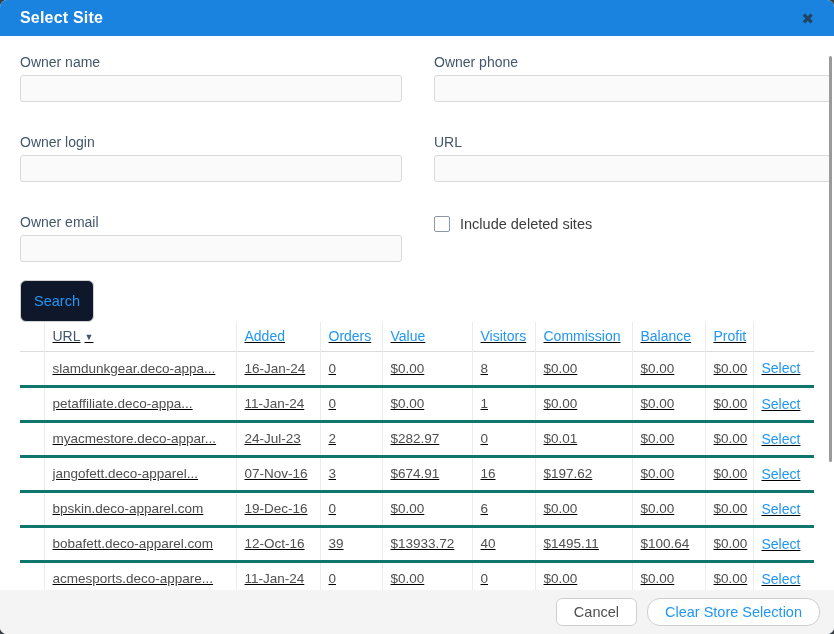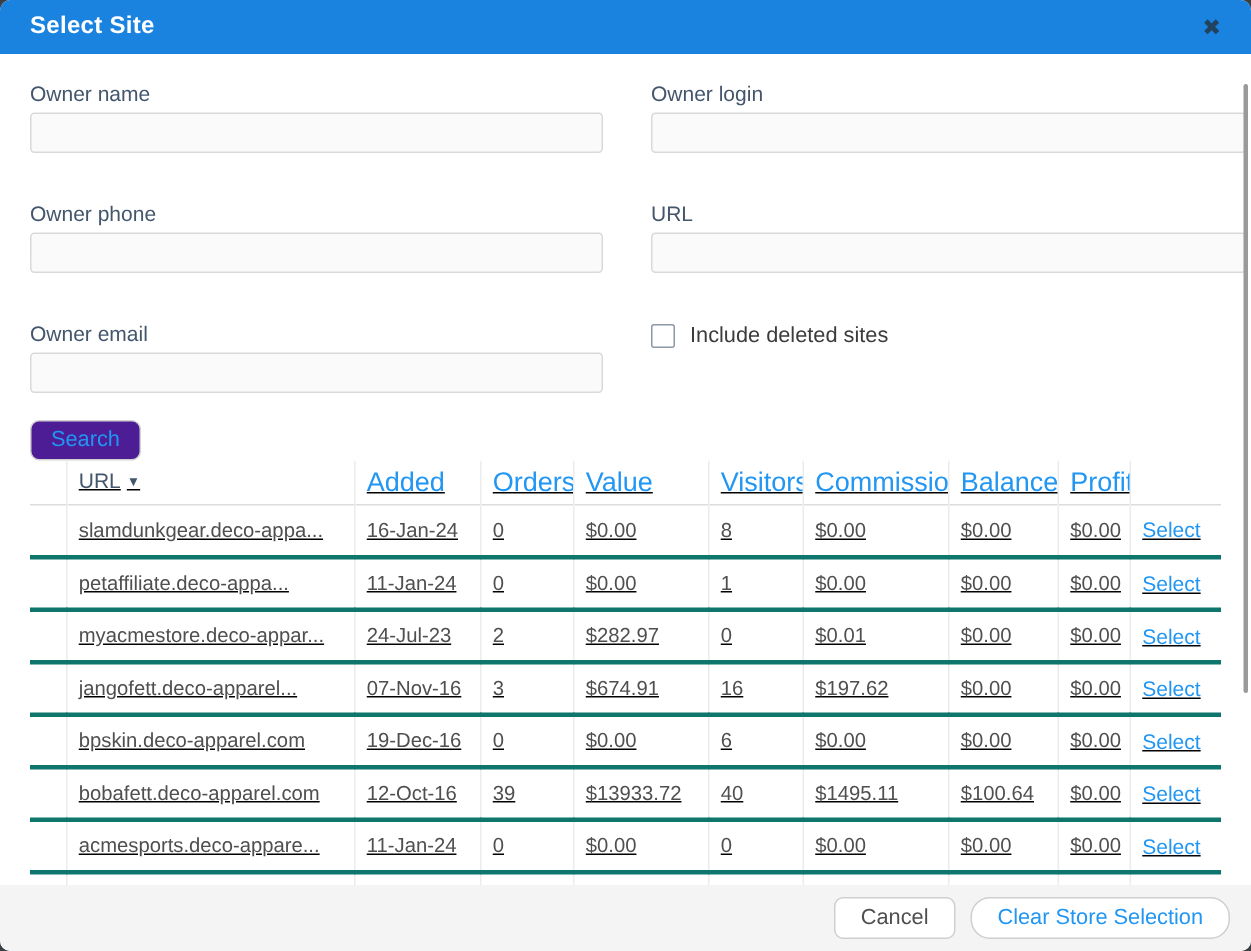--- a/index.html
+++ b/index.html
@@ -81,27 +81,27 @@
     background: #fff;
     cursor: pointer;
   }
   .checkbox-field label {
     color: #3c3c3c;
     font-size: 14.5px;
     cursor: pointer;
   }
   .search-btn {
     margin-top: 18px;
-    background: #4c1d95;
+    background: #0f172a;
     border: 1px solid #d2d2d2;
     border-radius: 6px;
     color: #2196f3;
     font-size: 14.5px;
     padding: 5px 13px;
-    height: 27px;
+    height: 42px;
     line-height: 1;
     cursor: pointer;
     font-family: inherit;
   }
   .table-wrap {
     margin-top: 0;
     height: 296px;
     overflow: hidden;
     text-decoration: underline;
   }
@@ -114,21 +114,21 @@
     border-left: 1px solid #ececec;
     padding: 0 8px;
     text-align: left;
     font-weight: normal;
     white-space: nowrap;
     overflow: hidden;
   }
   table.sites th:first-child, table.sites td:first-child { border-left: none; }
   table.sites thead tr { height: 29px; border-bottom: 1px solid #dcdcdc; }
   table.sites tbody tr { height: 35px; border-bottom: 3px solid #0f766e; }
-  .th-link { color: #2196f3; font-size: 18px; cursor: pointer; }
+  .th-link { color: #2196f3; font-size: 14px; cursor: pointer; }
   .th-sorted { color: #44566c; font-size: 14px; cursor: pointer; }
   .sort-caret { font-size: 9px; color: #44566c; margin-left: 4px; vertical-align: 1px; }
   td { color: #4f4f4f; font-size: 13.5px; }
   .select-link { color: #2196f3; cursor: pointer; text-decoration: none; font-size: 14px; }
   .modal-footer {
     position: absolute;
     left: 0; bottom: 0;
     width: 100%; height: 44px;
     background: #f4f4f4;
     display: flex;
@@ -170,25 +170,25 @@
   </div>
 
   <div class="modal-body">
 
     <div class="filter-grid">
       <div class="field">
         <label>Owner name</label>
         <input type="text" value="" style="">
       </div>
       <div class="field">
+        <label>Owner phone</label>
+        <input type="text" value="" style="">
+      </div>
+      <div class="field">
         <label>Owner login</label>
-        <input type="text" value="" style="">
-      </div>
-      <div class="field">
-        <label>Owner phone</label>
         <input type="text" value="" style="">
       </div>
       <div class="field">
         <label>URL</label>
         <input type="text" value="" style="">
       </div>
       <div class="field">
         <label>Owner email</label>
         <input type="text" value="" style="">
       </div>

